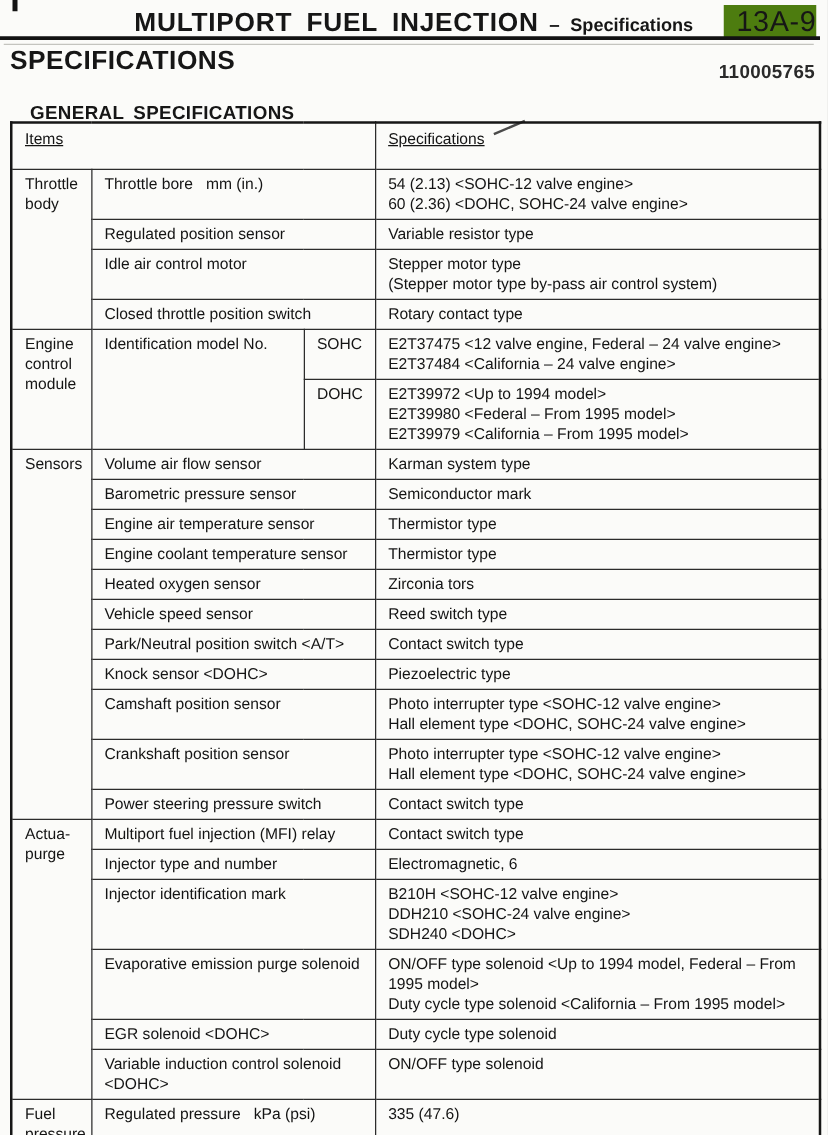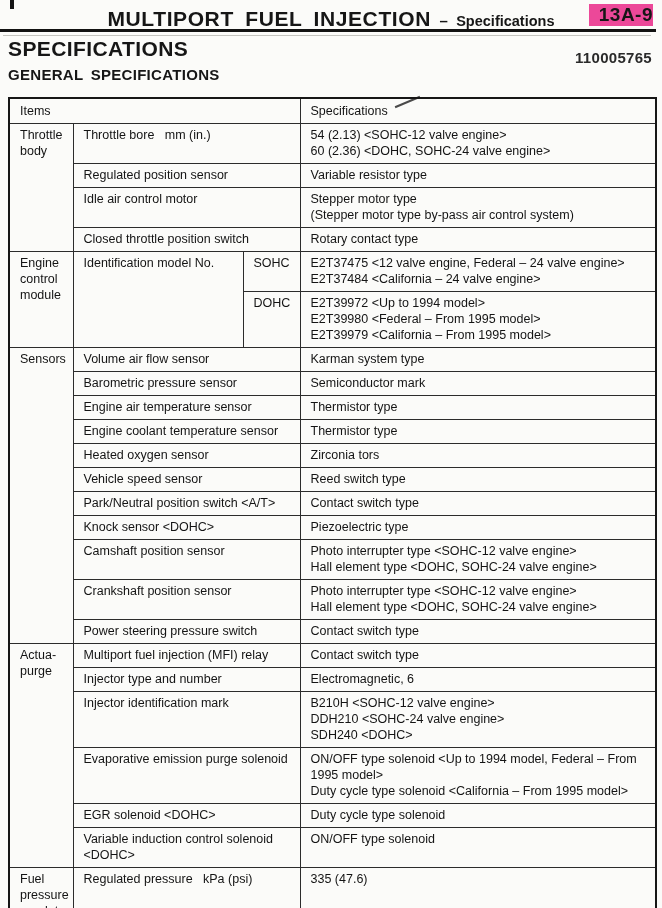--- a/index.html
+++ b/index.html
@@ -22,24 +22,24 @@
     font-weight: bold;
     font-size: 21px;
     letter-spacing: 0.6px;
     word-spacing: 5px;
   }
   .header-title-sep { font-weight: bold; font-size: 15px; padding: 0 4px; }
   .header-title-sub { font-weight: bold; font-size: 14.5px; }
   .page-number {
     position: absolute;
     top: 4px; right: 9px;
-    font-weight: bold;
-    font-size: 19px;
+    font-weight: normal;
+    font-size: 23px;
     letter-spacing: 0.5px;
-    background: #ec4899;
+    background: #4d7c0f;
     padding-left: 10px;
   }
   .header-rule {
     position: absolute;
     top: 29px; left: 0;
     width: 656px; height: 3px;
     background: #121212;
   }
   .header-rule-shadow {
     position: absolute;
@@ -73,21 +73,21 @@
     position: absolute;
     top: 49px; right: 10px;
     font-size: 15px;
     font-weight: bold;
     letter-spacing: 0.3px;
     color: #2a2a2a;
   }
   .subsection-title {
     position: absolute;
     top: 66px; left: 8px;
-    margin: 0;
+    margin: 16px;
     font-size: 15px;
     font-weight: bold;
     letter-spacing: 0.3px;
     word-spacing: 3px;
   }
   
   .spec-table {
     position: absolute;
     top: 97px; left: 8px;
     width: 647px;
@@ -104,21 +104,21 @@
   .spec-table { border: 2px solid #161616; }
   .spec-table th, .spec-table td {
     border: 1px solid #2c2c2c;
     vertical-align: top;
     text-align: left;
     font-weight: normal;
     padding: 3px 9px 4px 10px;
     white-space: pre-wrap;
     overflow: hidden;
   }
-  .spec-table th { padding-top: 4px; padding-bottom: 4px; }
+  .spec-table th { padding-top: 4px; padding-bottom: 16px; text-decoration: underline; }
   .group-cell { padding: 3px 4px 4px 6px; }
   .sub-cell   { padding-left: 8px; }
 </style>
 </head>
 <body>
 
 <div class="page">
 
   <div class="artifact-corner"></div>
 

